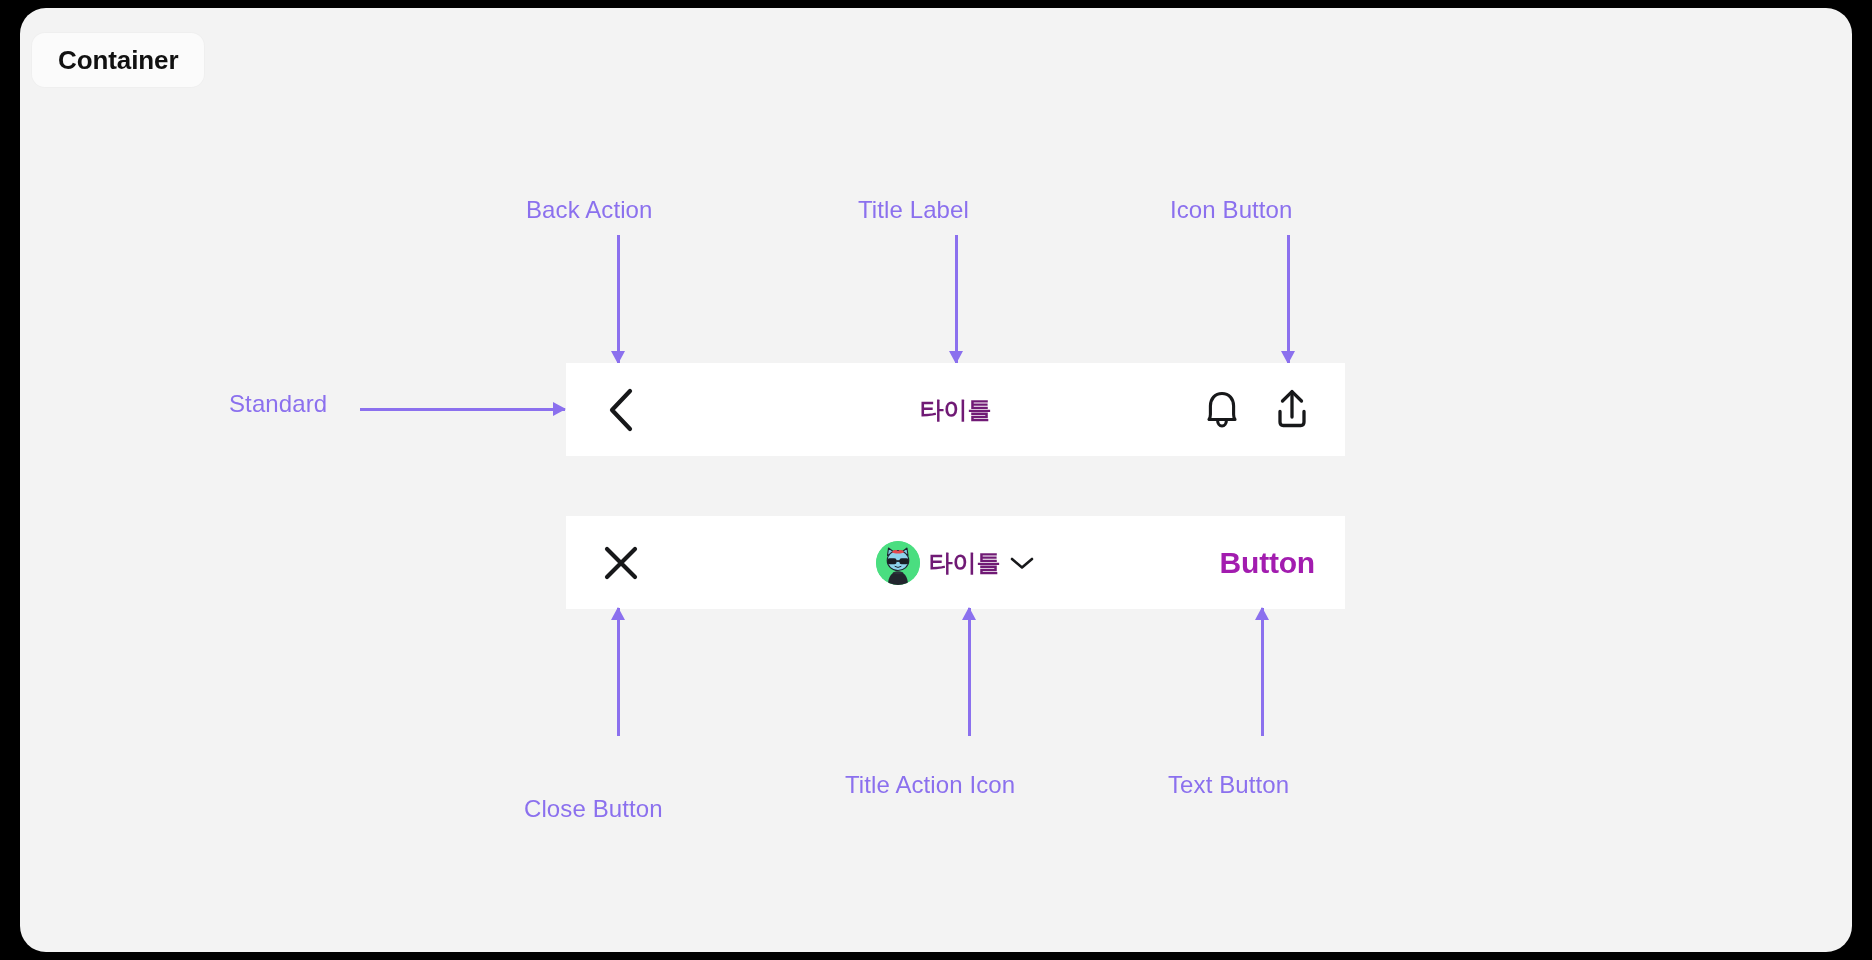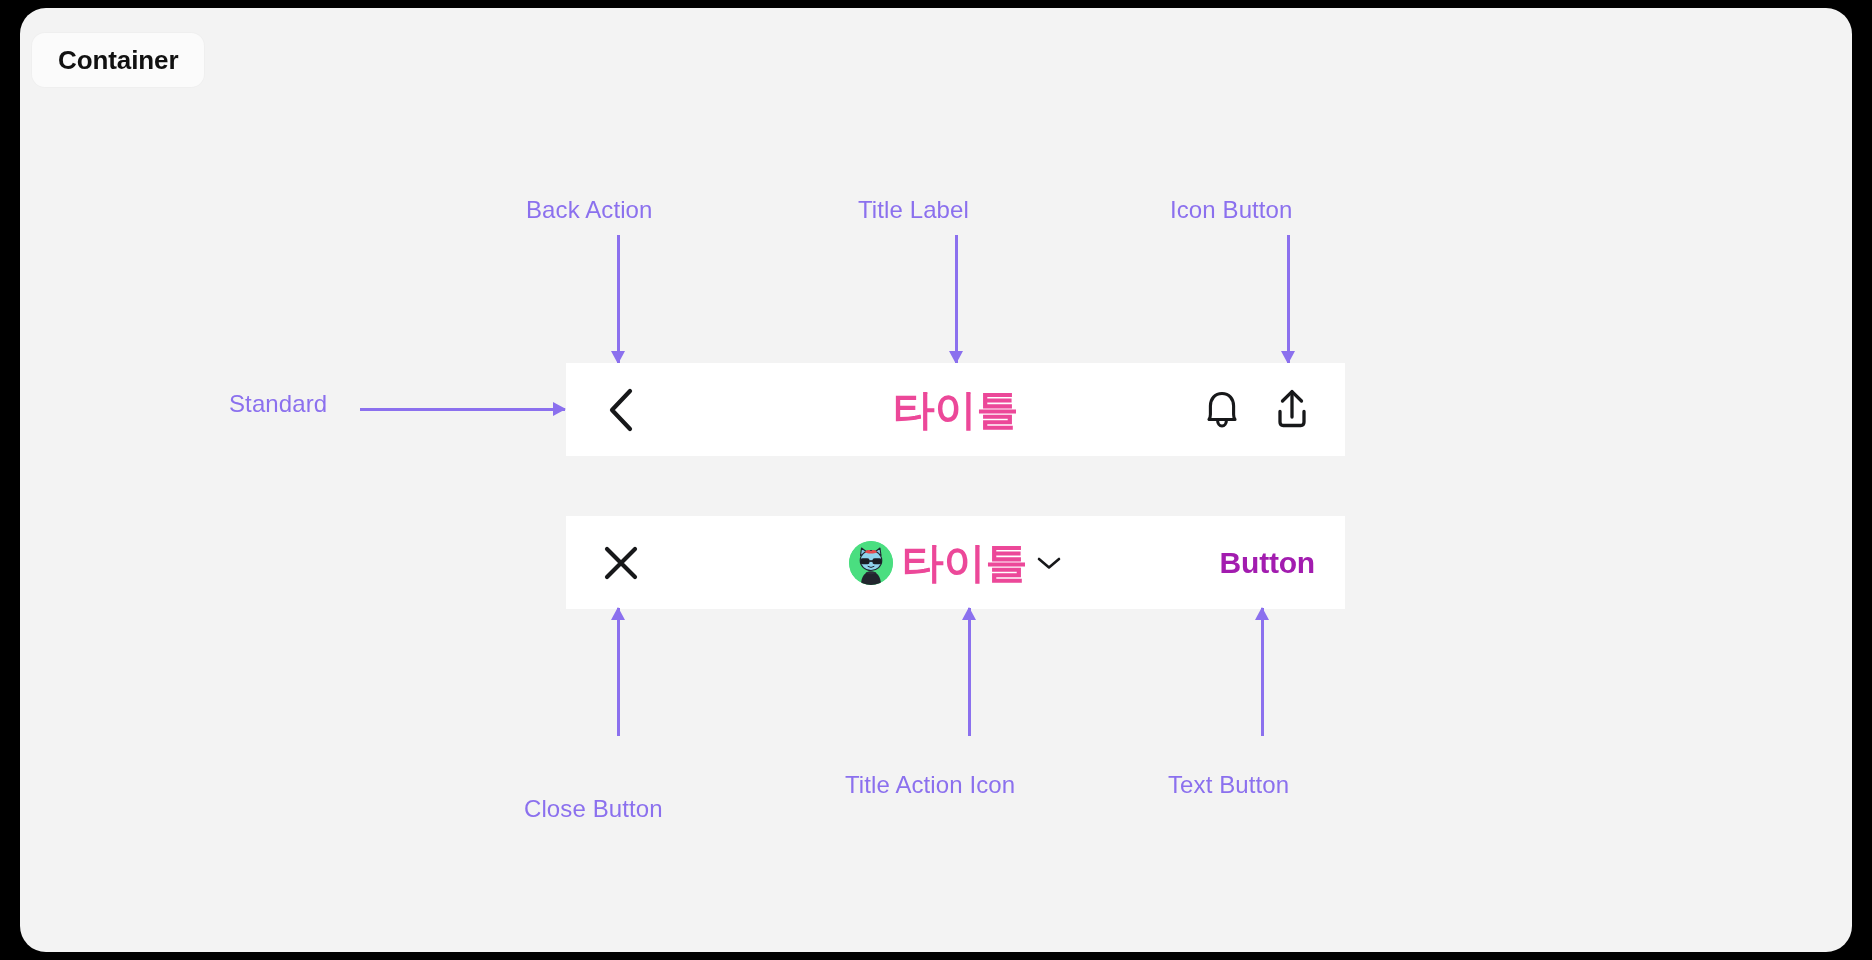--- a/index.html
+++ b/index.html
@@ -148,23 +148,23 @@
 
   .icon-btn {
     width: 62px;
     height: 62px;
     display: flex;
     align-items: center;
     justify-content: center;
   }
 
   .tb-title {
-    font-size: 42px;
+    font-size: 24px;
     font-weight: 700;
-    color: #ec4899;
+    color: #701a75;
     line-height: 1;
     letter-spacing: -0.2px;
     text-align: center;
   }
 
   .title-action {
     display: flex;
     align-items: center;
     gap: 9px;
   }

